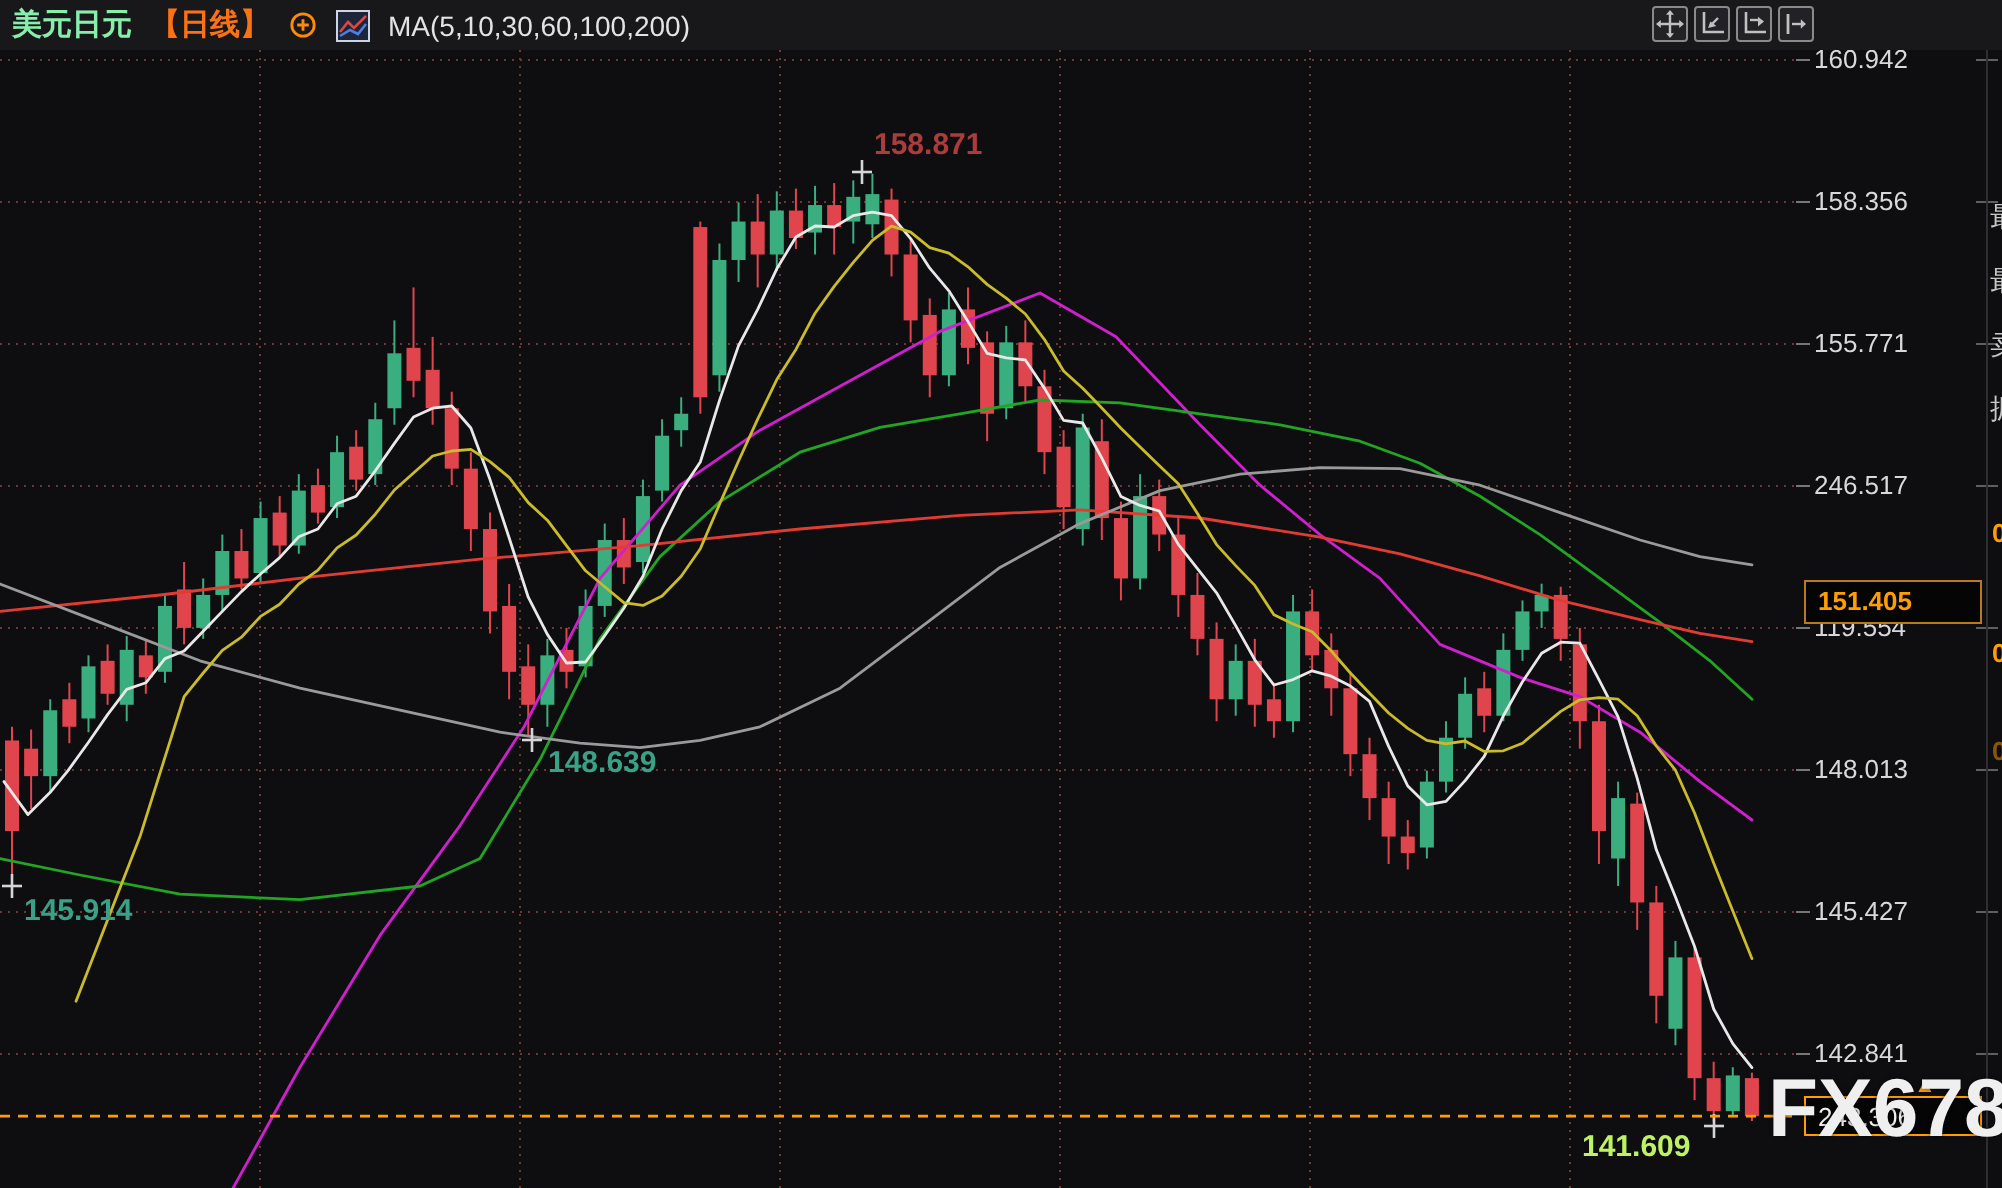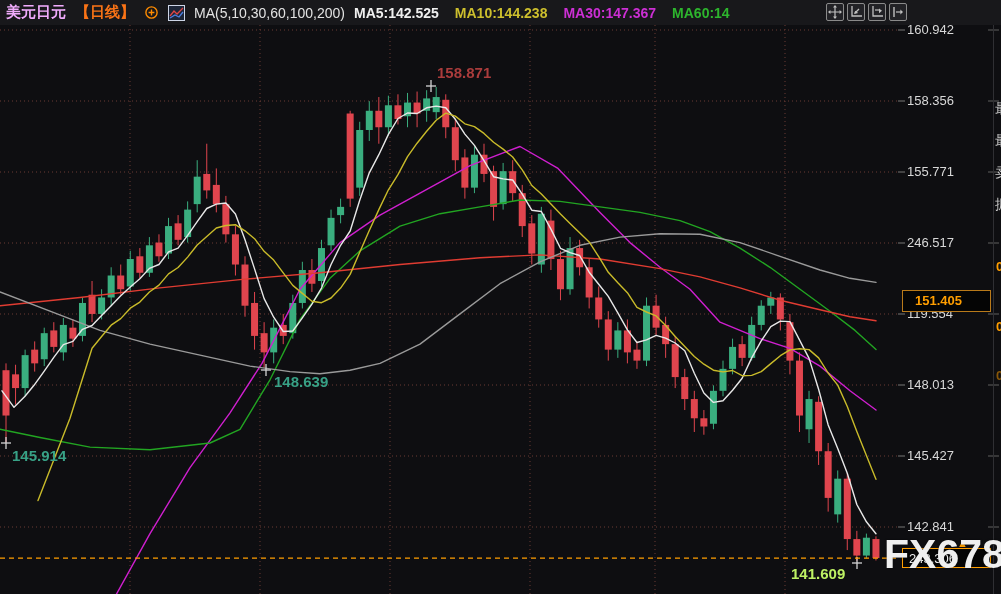--- a/index.html
+++ b/index.html
@@ -1,33 +1,33 @@
 <!DOCTYPE html>
 <html><head>
 <meta charset="utf-8">
 <style>
   html,body{margin:0;padding:0;background:#000;}
   .stage{position:relative;width:1001px;height:594px;background:#0e0e11;overflow:hidden;
          font-family:"Liberation Sans",sans-serif;}
   .header{position:absolute;left:0;top:0;width:1001px;height:25px;background:#18181b;
           display:flex;align-items:center;gap:9px;padding-left:6px;box-sizing:border-box;z-index:30;}
-  .sym{color:#f0abfc;font-size:15px;font-weight:bold;}
+  .sym{color:#86efac;font-size:15px;font-weight:bold;}
   .per{color:#f97316;font-size:15px;font-weight:bold;}
   .hicon{display:inline-flex;align-items:center;justify-content:center;height:17px;}
   .matitle{color:#e3e3e3;font-size:14px;}
   #ma-values{display:flex;gap:16px;font-size:14px;font-weight:bold;}
   .toolbar{position:absolute;left:826px;top:3px;display:flex;gap:3px;z-index:40;}
   .tbtn{width:18px;height:18px;background:#222226;border:1px solid #8a8a8a;border-radius:2px;
         display:flex;align-items:center;justify-content:center;box-sizing:border-box;}
   #chart{position:absolute;left:0;top:0;z-index:5;}
   .axlabel{position:absolute;left:907px;color:#d8d8d8;font-size:13px;z-index:10;white-space:nowrap;}
   .annlabel{position:absolute;font-size:15px;font-weight:bold;z-index:12;white-space:nowrap;}
   #highlight-box{position:absolute;left:902px;width:89px;height:22px;background:#050505;
      border:1px solid #b97a1a;color:#ff9e00;font-size:13px;font-weight:bold;
-     display:flex;align-items:center;padding-left:12px;box-sizing:border-box;z-index:15;}
+     display:flex;align-items:center;padding-left:6px;box-sizing:border-box;z-index:15;}
   #current-box{position:absolute;left:902px;width:89px;height:20px;background:#050505;
      border:1px solid #ff9e00;color:#f0f0f0;font-size:13px;
      display:flex;align-items:center;padding-left:6px;box-sizing:border-box;z-index:15;}
   #up-arrow{position:absolute;z-index:16;color:#ff9e00;font-size:11px;line-height:8px;}
   .sep{position:absolute;left:993px;top:0;width:1px;height:594px;background:#2f2f33;z-index:8;}
   .clipchar{position:absolute;left:995px;color:#c8c8c8;font-size:14px;z-index:9;white-space:nowrap;}
   .clipval{position:absolute;left:996px;color:#ff9e00;font-size:13px;font-weight:bold;z-index:9;}
   #watermark{position:absolute;left:884px;top:531px;color:#efefef;font-size:41px;font-weight:bold;
      letter-spacing:0px;z-index:50;text-shadow:0 0 2px rgba(0,0,0,.6);}
 </style>
@@ -470,26 +470,20 @@
         </svg>
     </span>
     <span class="hicon">
       <svg width="17" height="16" viewBox="0 0 17 16">
           <rect x="0.5" y="0.5" width="16" height="15" fill="#1d2638" stroke="#cdd5e6"></rect>
           <path d="M2 11 L6 6 L9 9 L15 3" fill="none" stroke="#e04545" stroke-width="1.3"></path>
           <path d="M2 13 L7 10 L11 12 L15 7" fill="none" stroke="#4d7fe0" stroke-width="1.3"></path>
         </svg>
     </span>
     <span class="matitle">MA(5,10,30,60,100,200)</span>
-    <span id="ma-values">
-        <span style="color: rgb(240, 240, 240);">MA5:142.525</span>
-        <span style="color: rgb(205, 191, 45);">MA10:144.238</span>
-        <span style="color: rgb(204, 47, 212);">MA30:147.367</span>
-        <span style="color: rgb(45, 181, 45);">MA60:14</span>
-      </span>
   </div>
 
   <div class="toolbar">
     <span class="tbtn">
       <svg width="14" height="14" viewBox="0 0 14 14">
           <path d="M7 1v12M1 7h12" stroke="#c0c0c0" stroke-width="1.2"></path>
           <path d="M7 0l2 2.4H5zM7 14l2-2.4H5zM0 7l2.4-2v4zM14 7l-2.4-2v4z" fill="#c0c0c0"></path>
         </svg>
     </span>
     <span class="tbtn">

